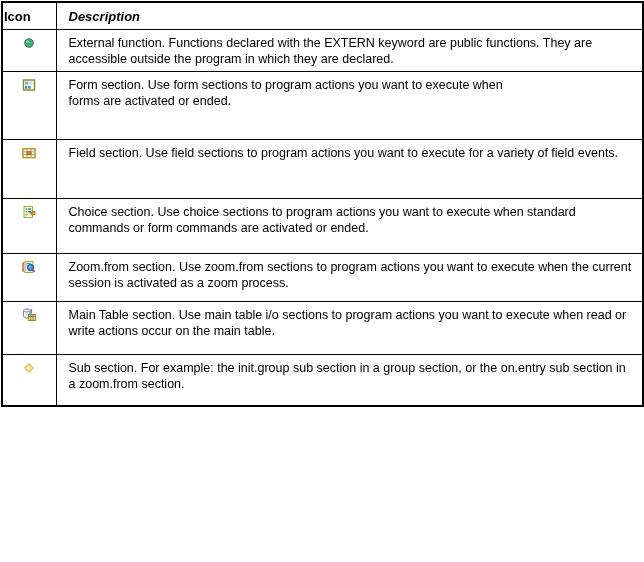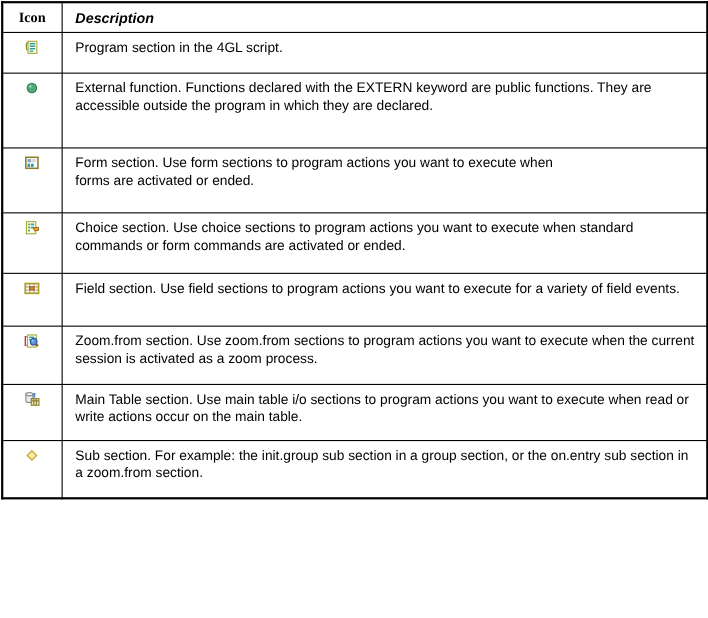--- a/index.html
+++ b/index.html
@@ -27,21 +27,21 @@
   }
   col.icon-col { width: 54px; }
   col.desc-col { width: 587px; }
   th {
     font-size: 13px;
     font-weight: bold;
     height: 24px;
     vertical-align: middle;
     background: #ffffff;
   }
-  th.icon-h { text-align: center; font-family: Liberation Serif, serif; }
+  th.icon-h { text-align: left; }
   th.desc-h { text-align: left; padding-left: 12px; font-style: italic; }
   td { vertical-align: top; }
   td.icon-cell {
     text-align: center;
     padding-top: 5px;
   }
   td.desc-cell {
     font-size: 12.5px;
     line-height: 16px;
     padding: 5px 10px 4px 12px;
@@ -77,69 +77,58 @@
   </colgroup>
   <thead>
     <tr>
       <th class="icon-h">Icon</th>
       <th class="desc-h">Description</th>
     </tr>
   </thead>
   <tbody>
       <tr>
         <td class="icon-cell"><span class="icon"><svg width="16" height="16" viewBox="0 0 16 16" xmlns="http://www.w3.org/2000/svg">
-              <path d="M4 3 C2.6 5 2.6 9 4 11" stroke="#8a8a28" stroke-width="1.2" fill="none"></path>
-              <rect x="4.5" y="2.5" width="8" height="11" fill="#fdfdee" stroke="#a8a838"></rect>
-              <rect x="6" y="4" width="5" height="1.4" fill="#2fa0a0"></rect>
-              <rect x="6" y="6.3" width="5" height="1.4" fill="#2fa0a0"></rect>
-              <rect x="6" y="8.6" width="5" height="1.4" fill="#2fa0a0"></rect>
-              <rect x="6" y="10.9" width="3.2" height="1.2" fill="#2fa0a0"></rect>
-            </svg></span></td>
-        <td class="desc-cell">Program section in the 4GL script.</td>
-      </tr>
-      <tr>
-        <td class="icon-cell"><span class="icon"><svg width="16" height="16" viewBox="0 0 16 16" xmlns="http://www.w3.org/2000/svg">
               <circle cx="8" cy="8" r="4.3" fill="#4fa97b" stroke="#2e7d57"></circle>
               <circle cx="6.6" cy="6.6" r="1.2" fill="#9ad8b6"></circle>
             </svg></span></td>
         <td class="desc-cell">External function. Functions declared with the EXTERN keyword are public functions. They are accessible outside the program in which they are declared.</td>
       </tr>
       <tr>
         <td class="icon-cell"><span class="icon"><svg width="16" height="16" viewBox="0 0 16 16" xmlns="http://www.w3.org/2000/svg">
               <rect x="2.5" y="3" width="11" height="10" fill="#ffffff" stroke="#8b7d2a" stroke-width="1.4"></rect>
               <rect x="4" y="4.6" width="3.4" height="3" fill="#8aa4cc"></rect>
               <rect x="8.2" y="4.6" width="3.4" height="3" fill="#d8d8d8"></rect>
               <rect x="4" y="8.8" width="2.4" height="3" fill="#2fa0a0"></rect>
               <rect x="7.2" y="8.8" width="2.4" height="3" fill="#2fa0a0"></rect>
             </svg></span></td>
         <td class="desc-cell">Form section. Use form sections to program actions you want to execute when
 forms are activated or ended.</td>
       </tr>
       <tr>
         <td class="icon-cell"><span class="icon"><svg width="16" height="16" viewBox="0 0 16 16" xmlns="http://www.w3.org/2000/svg">
+              <rect x="2" y="3.8" width="12" height="8.8" fill="#ffffff" stroke="#b0a020" stroke-width="1.6"></rect>
+              <line x1="6" y1="4" x2="6" y2="12.4" stroke="#a0a0a0"></line>
+              <line x1="10" y1="4" x2="10" y2="12.4" stroke="#a0a0a0"></line>
+              <line x1="2.4" y1="6.8" x2="13.6" y2="6.8" stroke="#a0a0a0"></line>
+              <line x1="2.4" y1="9.6" x2="13.6" y2="9.6" stroke="#a0a0a0"></line>
+              <rect x="6" y="6.8" width="4" height="2.8" fill="#e08828" stroke="#b06010"></rect>
+            </svg></span></td>
+        <td class="desc-cell">Field section. Use field sections to program actions you want to execute for a variety of field events.</td>
+      </tr>
+      <tr>
+        <td class="icon-cell"><span class="icon"><svg width="16" height="16" viewBox="0 0 16 16" xmlns="http://www.w3.org/2000/svg">
               <rect x="3" y="2.5" width="8.5" height="11" fill="#fdfdee" stroke="#a8a838"></rect>
               <rect x="4.5" y="4.2" width="1.8" height="1.6" fill="#55b055"></rect>
               <rect x="7" y="4.2" width="3" height="1.6" fill="#2fa0a0"></rect>
               <rect x="4.5" y="7" width="1.8" height="1.6" fill="#55b055"></rect>
               <rect x="7" y="7" width="3" height="1.6" fill="#2fa0a0"></rect>
               <rect x="4.5" y="9.8" width="1.8" height="1.6" fill="#55b055"></rect>
               <path d="M9 8.2 L14 7.6 L14 10.4 L10.6 11 Z" fill="#e8a020" stroke="#a06010" stroke-width="0.8"></path>
             </svg></span></td>
         <td class="desc-cell">Choice section. Use choice sections to program actions you want to execute when standard commands or form commands are activated or ended.</td>
-      </tr>
-      <tr>
-        <td class="icon-cell"><span class="icon"><svg width="16" height="16" viewBox="0 0 16 16" xmlns="http://www.w3.org/2000/svg">
-              <rect x="2" y="3.8" width="12" height="8.8" fill="#ffffff" stroke="#b0a020" stroke-width="1.6"></rect>
-              <line x1="6" y1="4" x2="6" y2="12.4" stroke="#a0a0a0"></line>
-              <line x1="10" y1="4" x2="10" y2="12.4" stroke="#a0a0a0"></line>
-              <line x1="2.4" y1="6.8" x2="13.6" y2="6.8" stroke="#a0a0a0"></line>
-              <line x1="2.4" y1="9.6" x2="13.6" y2="9.6" stroke="#a0a0a0"></line>
-              <rect x="6" y="6.8" width="4" height="2.8" fill="#e08828" stroke="#b06010"></rect>
-            </svg></span></td>
-        <td class="desc-cell">Field section. Use field sections to program actions you want to execute for a variety of field events.</td>
       </tr>
       <tr>
         <td class="icon-cell"><span class="icon"><svg width="16" height="16" viewBox="0 0 16 16" xmlns="http://www.w3.org/2000/svg">
               <path d="M3.2 4 L2 4 L2 12 L3.2 12" stroke="#c03030" stroke-width="1.2" fill="none"></path>
               <rect x="4" y="2.5" width="8" height="11" fill="#fdfdee" stroke="#a8a838"></rect>
               <rect x="5.4" y="4" width="4.5" height="1.3" fill="#2fa0a0"></rect>
               <rect x="5.4" y="6.2" width="4.5" height="1.3" fill="#2fa0a0"></rect>
               <circle cx="9.6" cy="8.6" r="3" fill="#5a94e0" stroke="#2a56a8" stroke-width="1.1"></circle>
               <circle cx="8.7" cy="7.7" r="0.9" fill="#aecdf2"></circle>
               <line x1="11.7" y1="10.7" x2="13.6" y2="12.6" stroke="#8b5a2b" stroke-width="1.8"></line>

